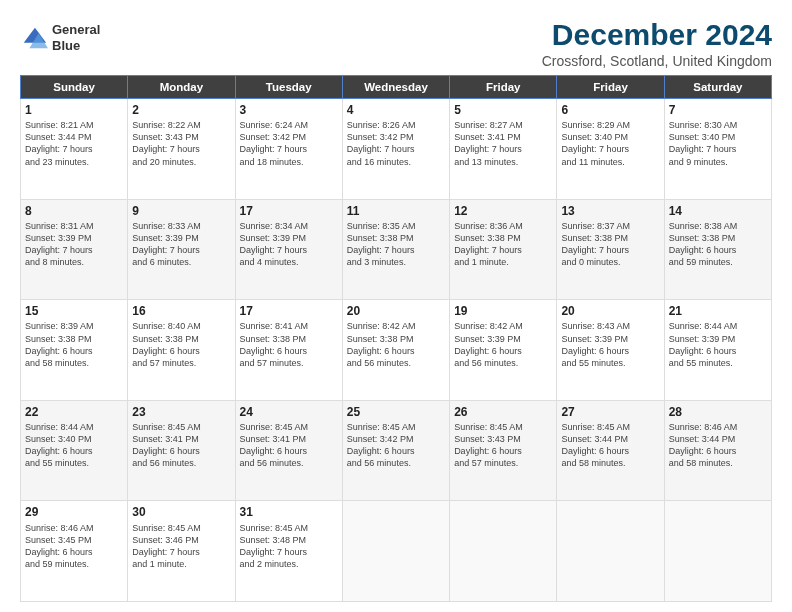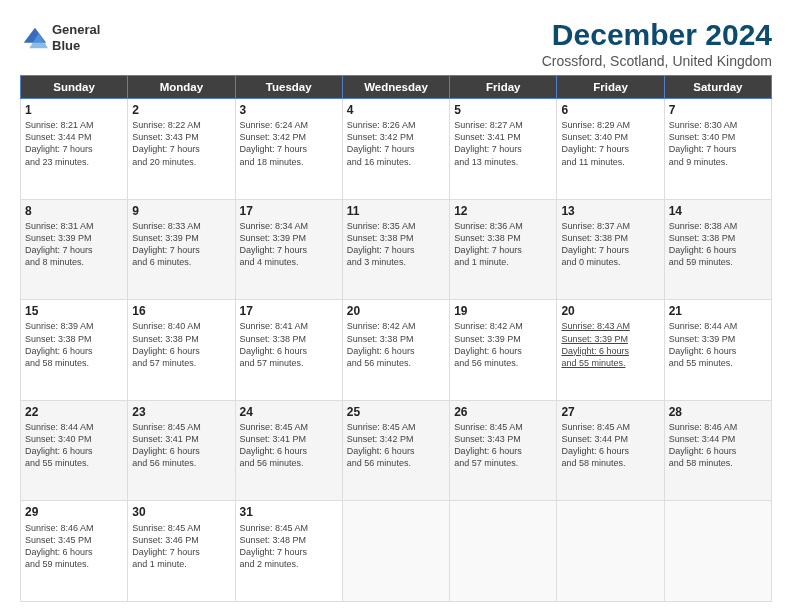--- a/index.html
+++ b/index.html
@@ -205,21 +205,21 @@
 Daylight: 6 hours
 and 57 minutes.</span></td>
           <td><span class="day-num">20</span><span class="day-info" style="white-space: pre-line;">Sunrise: 8:42 AM
 Sunset: 3:38 PM
 Daylight: 6 hours
 and 56 minutes.</span></td>
           <td><span class="day-num">19</span><span class="day-info" style="white-space: pre-line;">Sunrise: 8:42 AM
 Sunset: 3:39 PM
 Daylight: 6 hours
 and 56 minutes.</span></td>
-          <td><span class="day-num">20</span><span class="day-info" style="white-space: pre-line; text-decoration: underline;">Sunrise: 8:43 AM
+          <td><span class="day-num">20</span><span class="day-info" style="white-space: pre-line;">Sunrise: 8:43 AM
 Sunset: 3:39 PM
 Daylight: 6 hours
 and 55 minutes.</span></td>
           <td><span class="day-num">21</span><span class="day-info" style="white-space: pre-line;">Sunrise: 8:44 AM
 Sunset: 3:39 PM
 Daylight: 6 hours
 and 55 minutes.</span></td>
         </tr>
         <tr>
           <td><span class="day-num">22</span><span class="day-info" style="white-space: pre-line;">Sunrise: 8:44 AM

